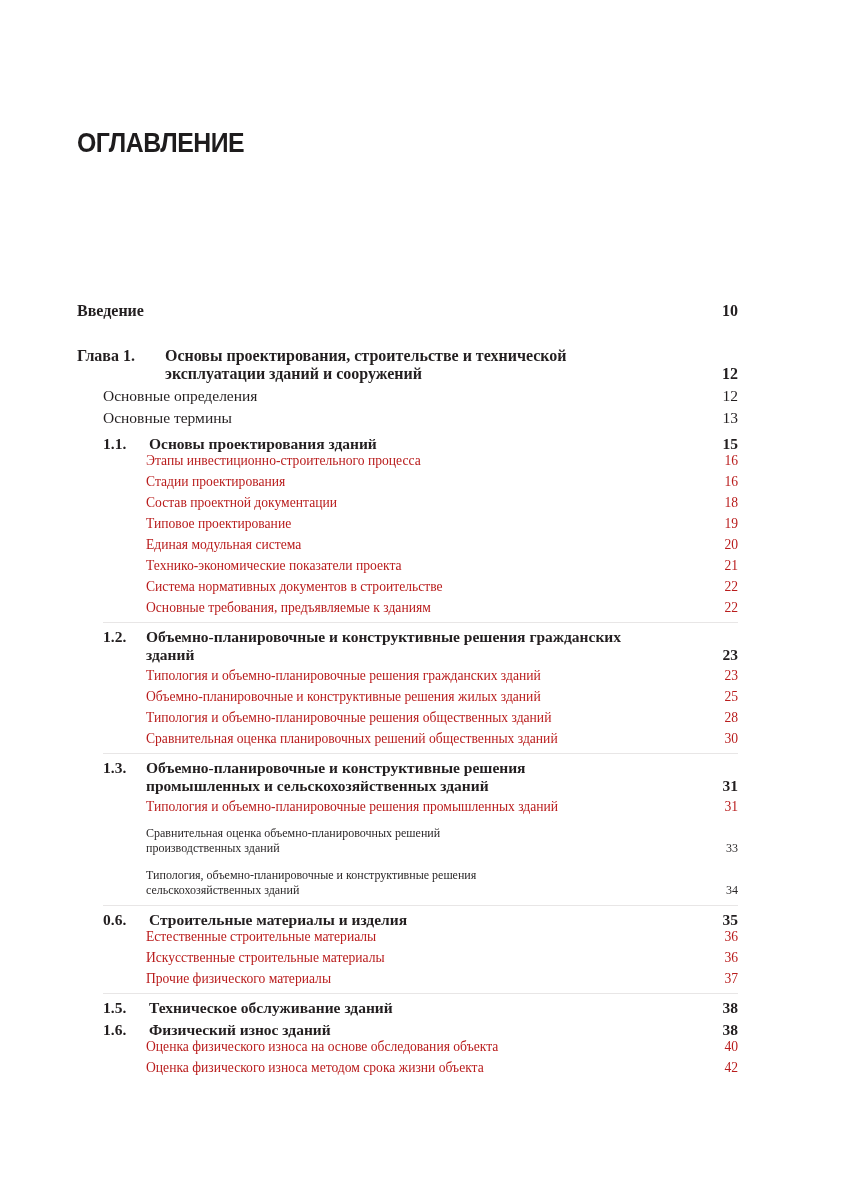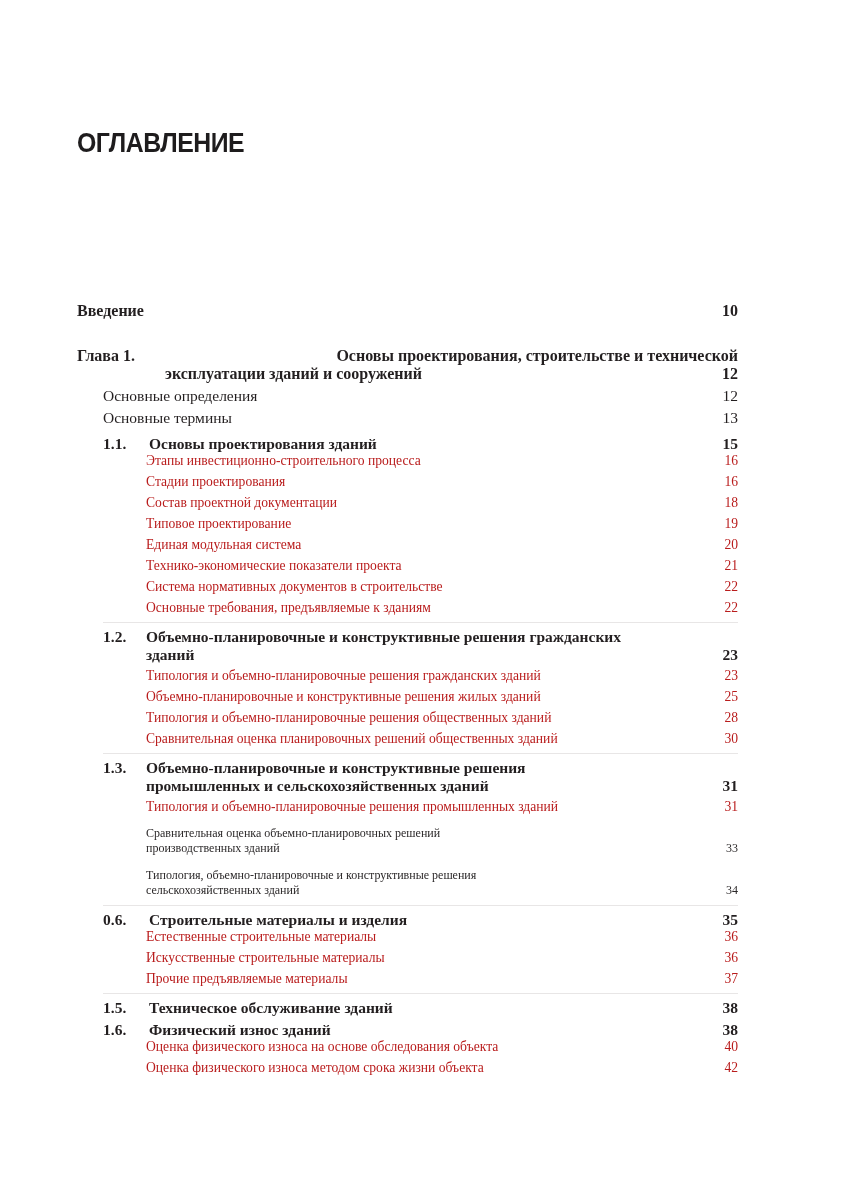--- a/index.html
+++ b/index.html
@@ -19,21 +19,21 @@
       content: ". . . . . . . . . . . . . . . . . . . . . . . . . . . . . . . . . . . . . . . . . . . . . . . . . . . . . . . . . . . . . . . . . . . . . . . . . . . . . . . . . . . . . . . . . . . . . . . . . . . . . . . . . . . . . . . . . . . . . . . . . . . . . . . . . . . . . . . . . . . . . . . . . . . . . . . . . . . . . . . . . . . . . . . . . . . . . . . . . . . . . . . . . . . . . . . . . . . . . . . . . . . . . . . . . . . . . . . . . . . . .";
       position: absolute; right: 0; bottom: 0; white-space: nowrap; letter-spacing: -1.5px;
     }
     .row .pg { white-space: nowrap; padding-left: 3px; background: #fff; position: relative; z-index: 1; }
 
     
     .lvl-intro { font-weight: bold; font-size: 16px; height: 22px; margin-bottom: 19px; }
     .lvl-intro .lead::before { font-weight: bold; letter-spacing: 0.3px; content: "............................................................................................................................................................................................."; }
     .lvl-chapter { font-weight: bold; font-size: 16px; }
     .lvl-chapter .lead::before { font-weight: bold; letter-spacing: 0.3px; content: "............................................................................................................................................................................................."; }
-    .chapter-line1 { display: flex; height: 22px; align-items: flex-end; justify-content: space-between; }
+    .chapter-line1 { display: flex; height: 22px; align-items: flex-end; }
     .chapter-num { width: 88px; white-space: nowrap; }
     .chapter-cont { margin-left: 88px; height: 22px; }
 
     .lvl-sec0 { font-size: 15.5px; height: 22px; margin-left: 26px; gap: 20px; }
     .lvl-sec { font-size: 15.5px; margin-left: 26px; font-weight: bold; }
     .sec-line1 { display: flex; height: 22px; align-items: flex-end; }
     .sec-num { width: 43px; white-space: nowrap; }
     .sec-cont { margin-left: 43px; height: 22px; }
 
     .lvl-sub { font-size: 13.6px; height: 21px; margin-left: 69px; color: #b91c1c; }
@@ -211,21 +211,21 @@
       <span class="txt">Естественные строительные материалы</span>
       <span class="lead"></span>
       <span class="pg">36</span>
     </div>
   <div class="row lvl-sub">
       <span class="txt">Искусственные строительные материалы</span>
       <span class="lead"></span>
       <span class="pg">36</span>
     </div>
   <div class="row lvl-sub">
-      <span class="txt">Прочие предъявляемые материалы</span>
+      <span class="txt">Прочие физического материалы</span>
       <span class="lead"></span>
       <span class="pg">37</span>
     </div>
   <div class="sep"></div>
 
   <div class="lvl-sec">
     <div class="row sec-line1">
       <span class="txt sec-num">1.5.</span>
       <span class="txt">Техническое обслуживание зданий</span>
       <span class="lead"></span>

